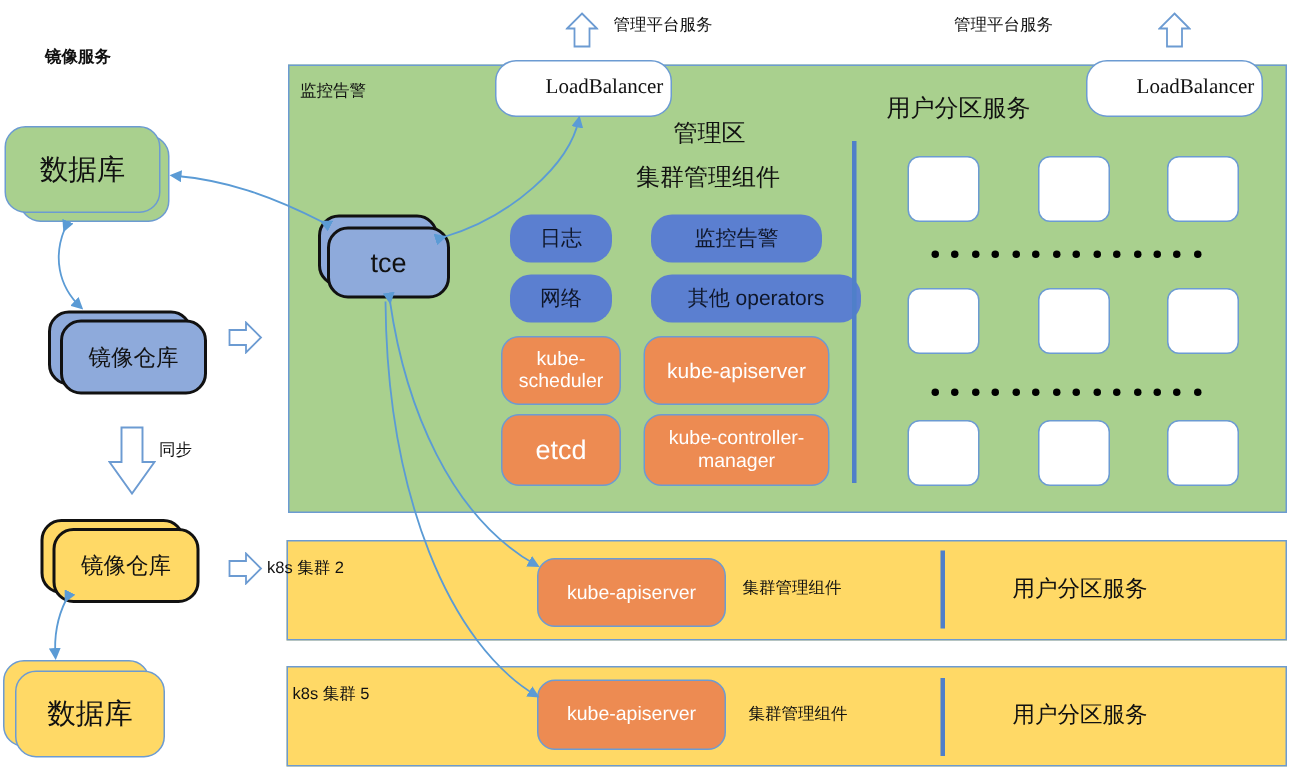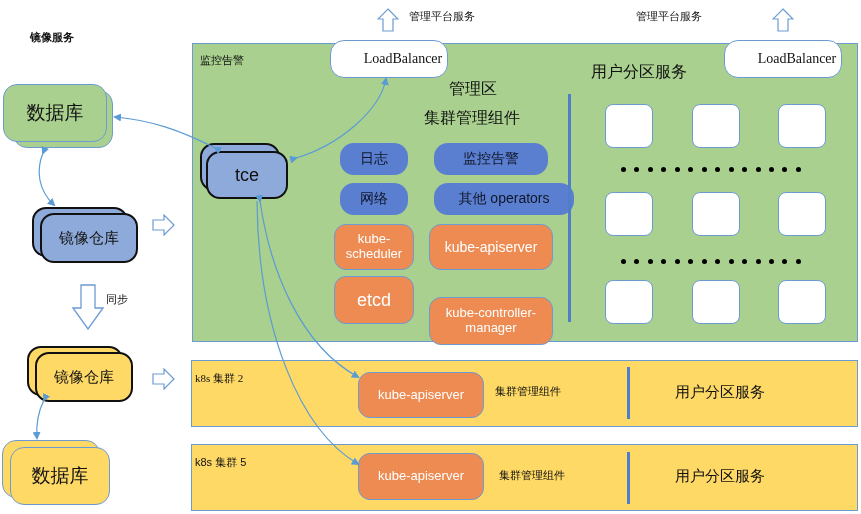--- a/index.html
+++ b/index.html
@@ -78,21 +78,21 @@
 <div class="abs panel-green" style="left:192px;top:43px;width:666px;height:299px;"></div>
 <div class="abs lbl" style="left:200px;top:53px;">监控告警</div>
 
 <div class="abs card lb" style="left:330px;top:40px;width:118px;height:38px;">
   <span>LoadBalancer</span>
 </div>
 <div class="abs card lb" style="left:724px;top:40px;width:118px;height:38px;">
   <span>LoadBalancer</span>
 </div>
 
-<div class="abs" style="left:200px;top:143px;width:75px;height:56px;">
+<div class="abs" style="left:212px;top:143px;width:75px;height:56px;">
   <div class="abs stack-back" style="left:0;top:0;width:80px;height:48px;background:#8eaadb;border:2px solid #111;"></div>
   <div class="abs stack-front card" style="left:6px;top:8px;width:82px;height:48px;background:#8eaadb;border:2px solid #111;font-size:18px;font-family:'Liberation Sans',sans-serif;">
     <span>tce</span>
   </div>
 </div>
 
 <div class="abs lbl" style="left:449px;top:79px;font-size:16px;">管理区</div>
 <div class="abs lbl" style="left:424px;top:108px;font-size:16px;">集群管理组件</div>
 
 <div class="abs card blue-pill" style="left:340px;top:143px;width:68px;height:32px;">
@@ -111,21 +111,21 @@
 <div class="abs card orange" style="left:334px;top:224px;width:80px;height:46px;font-size:13px;flex-direction:column;">
   <span>kube-</span>
   <span>scheduler</span>
 </div>
 <div class="abs card orange" style="left:429px;top:224px;width:124px;height:46px;font-size:14px;">
   <span>kube-apiserver</span>
 </div>
 <div class="abs card orange" style="left:334px;top:276px;width:80px;height:48px;font-size:18px;">
   <span>etcd</span>
 </div>
-<div class="abs card orange" style="left:429px;top:276px;width:124px;height:48px;font-size:13px;flex-direction:column;margin-top:21px;">
+<div class="abs card orange" style="left:429px;top:276px;width:124px;height:48px;font-size:13px;flex-direction:column;">
   <span>kube-controller-</span>
   <span>manager</span>
 </div>
 
 <div class="abs vbar" style="left:568px;top:94px;height:228px;"></div>
 
 <div class="abs lbl" style="left:591px;top:62px;font-size:16px;">用户分区服务</div>
 
 <div class="abs tile" style="left:605px;top:104px;"></div>
 <div class="abs tile" style="left:692px;top:104px;"></div>
@@ -163,21 +163,21 @@
     <span></span>
     <span></span>
     <span></span>
     <span></span>
 </div>
 <div class="abs tile" style="left:605px;top:280px;"></div>
 <div class="abs tile" style="left:692px;top:280px;"></div>
 <div class="abs tile" style="left:778px;top:280px;"></div>
 
 <div class="abs panel-yellow" style="left:191px;top:360px;width:667px;height:67px;"></div>
-<div class="abs lbl" style="left:195px;top:371px;font-family:Liberation Serif, serif;">k8s 集群 2</div>
+<div class="abs lbl" style="left:178px;top:371px;font-family:Liberation Sans, sans-serif;">k8s 集群 2</div>
 <div class="abs card orange" style="left:358px;top:372px;width:126px;height:46px;font-size:13px;">
   <span>kube-apiserver</span>
 </div>
 <div class="abs lbl" style="left:495px;top:384px;">集群管理组件</div>
 <div class="abs vbar" style="left:627px;top:367px;height:52px;"></div>
 <div class="abs lbl" style="left:675px;top:383px;font-size:15px;">用户分区服务</div>
 
 <div class="abs panel-yellow" style="left:191px;top:444px;width:667px;height:67px;"></div>
 <div class="abs lbl" style="left:195px;top:455px;font-family:'Liberation Sans','DejaVu Sans',sans-serif;">k8s 集群 5</div>
 <div class="abs card orange" style="left:358px;top:453px;width:126px;height:47px;font-size:13px;">

